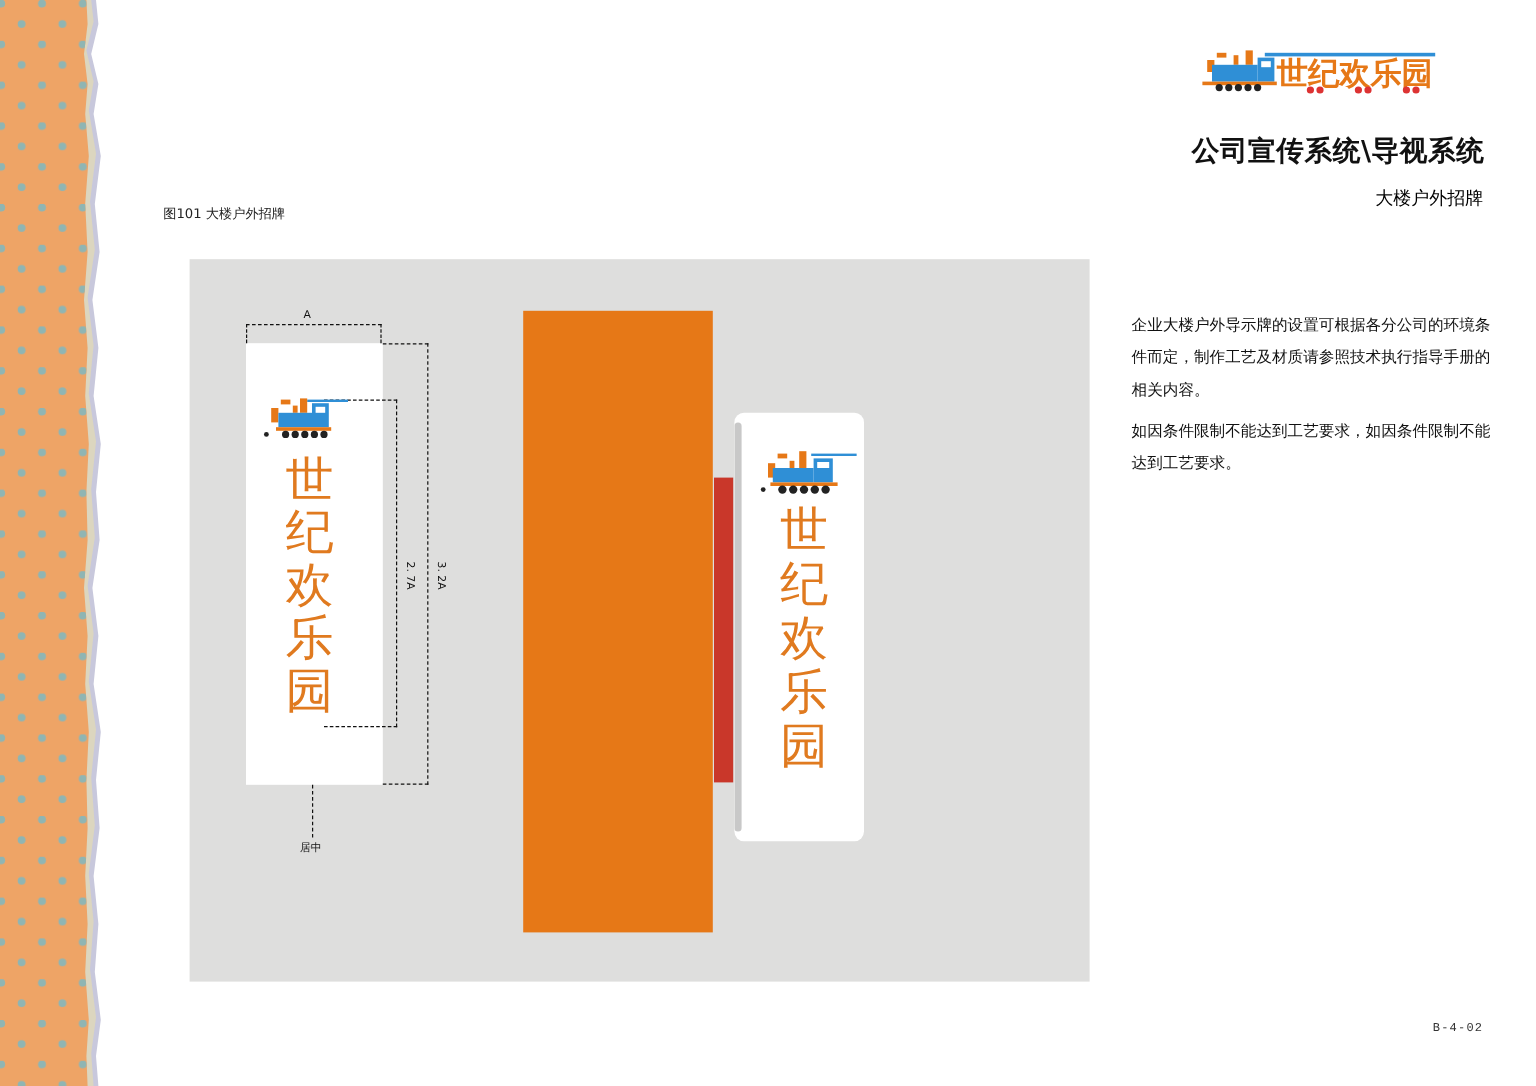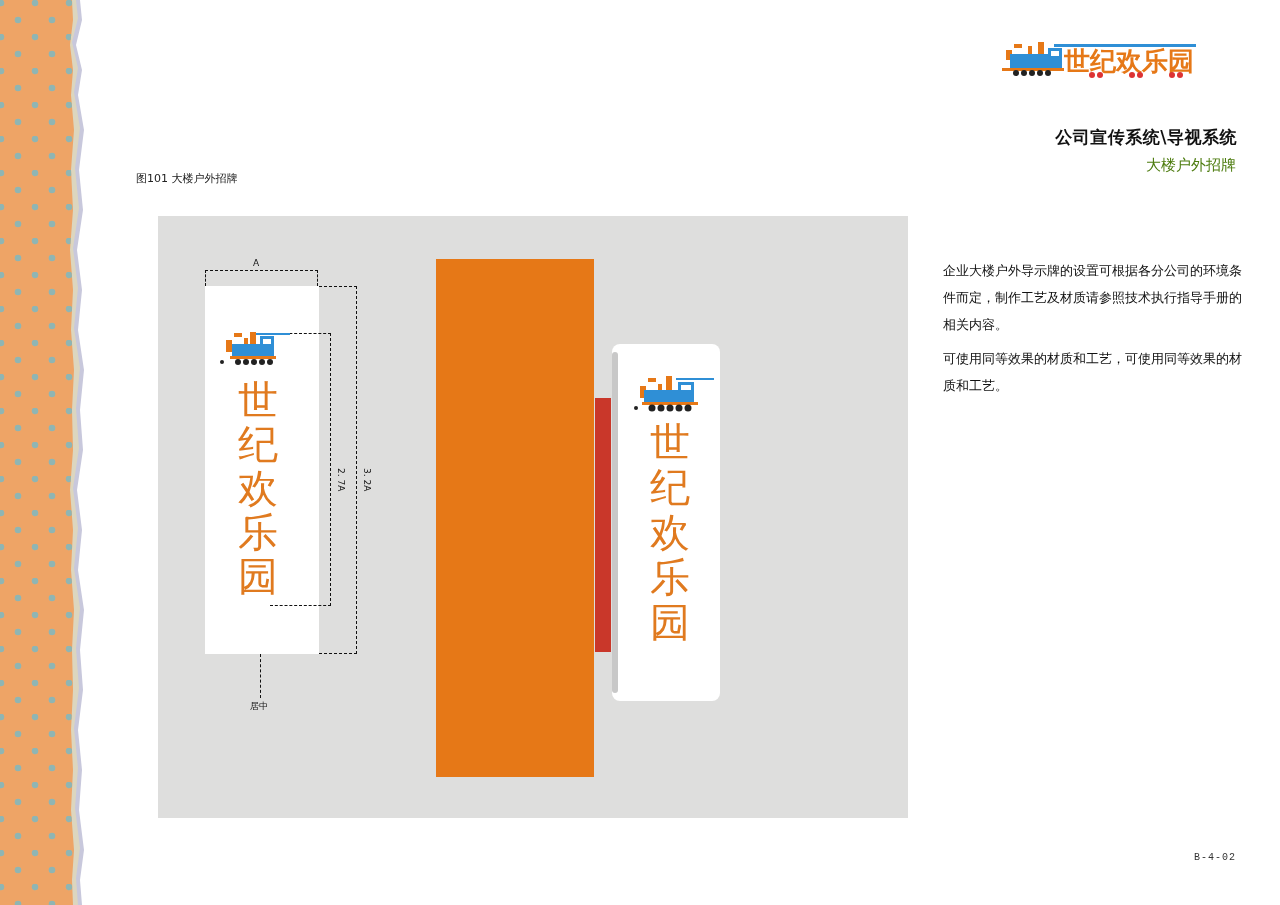--- a/index.html
+++ b/index.html
@@ -3,41 +3,41 @@
 <meta charset="utf-8">
 <style>
   * { margin:0; padding:0; box-sizing:border-box; }
   html, body { width:1280px; height:905px; overflow:hidden; background:#ffffff; }
   body { position:relative; font-family:"DejaVu Sans", "Liberation Sans", sans-serif; color:#222; }
 
   
   .strip { position:absolute; left:0; top:0; width:90px; height:905px; }
 
   .logo { position:absolute; left:992px; top:40px; width:206px; height:40px; }
-  .header-title { position:absolute; right:43px; top:126px; font-size:17px; font-weight:bold; color:#111; letter-spacing:0.5px; }
-  .header-sub { position:absolute; right:44px; top:156px; font-size:15px; color:#4d7c0f; }
+  .header-title { position:absolute; right:43px; top:110px; font-size:23px; font-weight:bold; color:#111; letter-spacing:0.5px; }
+  .header-sub { position:absolute; right:44px; top:156px; font-size:15px; color:#000000; }
   .fig-caption { position:absolute; left:136px; top:171px; font-size:11px; color:#222;text-align:center; }
 
   .canvas { position:absolute; left:158px; top:216px; width:750px; height:602px; background:#dededd; }
 
   .panel-white { position:absolute; left:205px; top:286px; width:114px; height:368px; background:#fff; }
   .dash { position:absolute; border-color:#111; border-style:dashed; border-width:0; }
 
   .dim-label { position:absolute; font-size:9px; color:#111; }
   .dim-vert { writing-mode:vertical-rl; }
 
   .vtext { position:absolute; color:#e07a1f; font-family:"DejaVu Serif","Liberation Serif",serif; font-weight:300; text-align:center; line-height:1; }
   .vtext span { display:block; }
 
   .orange-block { position:absolute; left:436px; top:259px; width:158px; height:518px; background:#e67817; }
   .red-bar { position:absolute; left:595px; top:398px; width:16px; height:254px; background:#c9372a; }
   .sign-box { position:absolute; left:612px; top:344px; width:108px; height:357px; background:#fff; border-radius:8px; overflow:hidden; }
   .sign-edge { position:absolute; left:0; top:8px; width:6px; height:341px; background:#c8c8c8; border-radius:3px; }
 
-  .desc { position:absolute; left:943px; top:258px; width:300px; font-size:13px; line-height:27px; color:#111;font-family:Liberation Mono, monospace; }
+  .desc { position:absolute; left:943px; top:258px; width:300px; font-size:13px; line-height:27px; color:#111; }
   .desc p { margin-bottom:7px; }
 
   .page-no { position:absolute; right:44px; top:852px; font-size:10px; color:#333; letter-spacing:1px; font-family:Liberation Mono, monospace; }
 
   .train { position:absolute; }
 </style>
 </head>
 <body>
 
 <svg class="strip" viewBox="0 0 90 905" width="90" height="905">
@@ -153,16 +153,16 @@
 <div class="vtext" style="left:642px;top:422px;width:56px;font-size:40px;">
   <span>世</span>
   <span style="margin-top:5px;">纪</span>
   <span style="margin-top:5px;">欢</span>
   <span style="margin-top:5px;">乐</span>
   <span style="margin-top:5px;">园</span>
 </div>
 
 <div class="desc">
   <p>企业大楼户外导示牌的设置可根据各分公司的环境条件而定，制作工艺及材质请参照技术执行指导手册的相关内容。</p>
-  <p>可使用同等效果的材质和工艺，可使用同等效果的材质和工艺。</p>
+  <p>如因条件限制不能达到工艺要求，如因条件限制不能达到工艺要求。</p>
 </div>
 
 <div class="page-no">B-4-02</div>
 
 </body></html>

